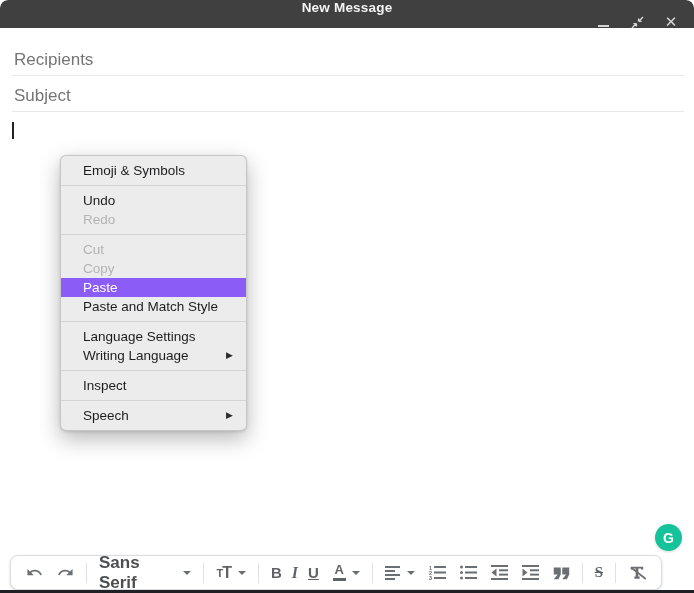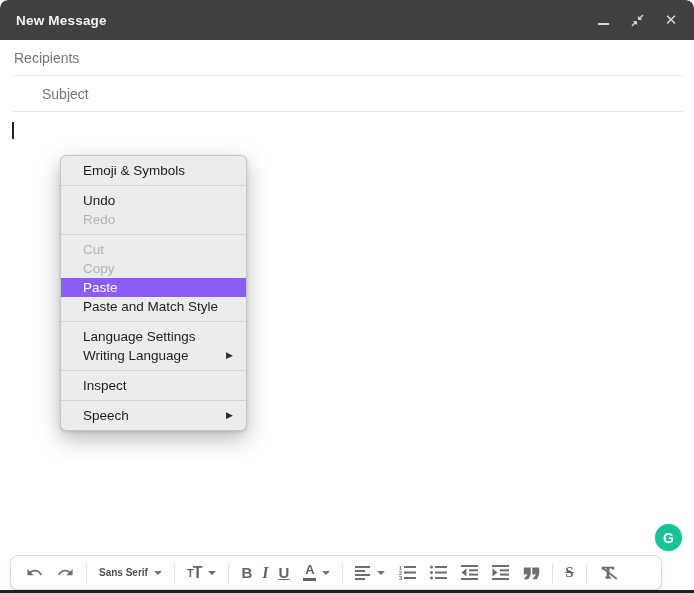--- a/index.html
+++ b/index.html
@@ -1,34 +1,34 @@
 <!DOCTYPE html>
 <html><head>
 <meta charset="utf-8">
 <style>
   * { margin:0; padding:0; box-sizing:border-box; }
   html,body { width:694px; height:593px; background:#fff; font-family:"Liberation Sans", sans-serif; overflow:hidden; }
   .window { position:relative; width:694px; height:593px; background:#fff; border-radius:8px 8px 0 0; overflow:hidden; }
 
   
-  .titlebar { position:absolute; left:0; top:0; width:100%; height:40px; background:#404040; border-radius:8px 8px 0 0;
-              display:flex; align-items:center; padding:0 16px; }
+  .titlebar { position:absolute; left:0; top:0; width:100%; height:28px; background:#404040; border-radius:8px 8px 0 0;
+              display:flex; align-items:center; padding:0 16px;flex-direction:column; }
   .title { color:#f3f3f3; font-size:13.5px; font-weight:700; letter-spacing:.2px; }
   .win-controls { margin-left:auto; display:flex; align-items:center; gap:20px; }
   .win-btn { width:14px; height:14px; display:flex; align-items:center; justify-content:center; cursor:pointer; }
   .minimize-bar { width:11px; height:2px; background:#d6d6d6; margin-top:8px; }
   .close-x { color:#d6d6d6; font-size:15px; line-height:14px; }
 
   
   .field-row { position:absolute; left:0; width:100%; }
-  .field-label { position:absolute; left:14px; color:#757575; font-size:14px; }
+  .field-label { position:absolute; left:14px; color:#757575; font-size:17px; }
   .hr { position:absolute; left:12px; width:672px; height:1px; background:#e8e8e8; }
   .row-recipients .field-label { top:50px; }
   .hr-1 { top:75px; }
-  .row-subject .field-label { top:86px;margin-left:28px; }
+  .row-subject .field-label { top:86px; }
   .hr-2 { top:111px; }
 
   .caret { position:absolute; left:12px; top:122px; width:1.5px; height:17px; background:#222; }
 
   
   .ctx { position:absolute; left:60px; top:155px; width:187px; background:#ececec;
          border:1px solid rgba(0,0,0,.16); border-radius:6px;
          box-shadow:0 8px 22px rgba(0,0,0,.28), 0 1px 3px rgba(0,0,0,.12);
          padding:0; font-size:13.5px; color:#1d1d1f; overflow:hidden; }
   .ctx-section { padding:5px 0; }
@@ -40,21 +40,21 @@
 
   
   .toolbar { position:absolute; left:10px; top:555px; width:652px; height:35px; background:#fff;
              border:1px solid #dadce0; border-radius:8px; box-shadow:0 1px 3px rgba(0,0,0,.14);
              display:flex; align-items:center; padding:0 8px; color:#5f6368; }
   .tb-btn { display:flex; align-items:center; justify-content:center; height:100%; padding:0 7px; cursor:pointer; }
   .tb-divider { width:1px; height:20px; background:#e0e0e0; margin:0 5px; }
   .tb-icon { fill:#6a6f74; stroke:none; }
   .caret-down { width:0; height:0; border-left:4px solid transparent; border-right:4px solid transparent;
                 border-top:4.5px solid #6a6f74; margin-left:6px; }
-  .font-name { font-size:10px; font-weight:700; color:#4c4f52; }
+  .font-name { font-size:17px; font-weight:700; color:#4c4f52; }
   .glyph { font-size:15px; font-weight:700; color:#5f6368; }
   .glyph-i { font-style:italic; font-family:"Liberation Serif", serif; font-size:16px; padding:0 3px; }
   .glyph-u { text-decoration:underline; }
   .glyph-s { text-decoration:line-through; font-family:"Liberation Serif", serif; }
   .color-a { display:flex; flex-direction:column; align-items:center; line-height:12px; }
   .color-a .bar { width:13px; height:3.5px; background:#5f6368; margin-top:1.5px; }
   .size-sm { font-size:11px; font-weight:700; color:#5f6368; }
   .size-lg { font-size:16px; font-weight:700; color:#5f6368; margin-left:-1px; }
 
   

